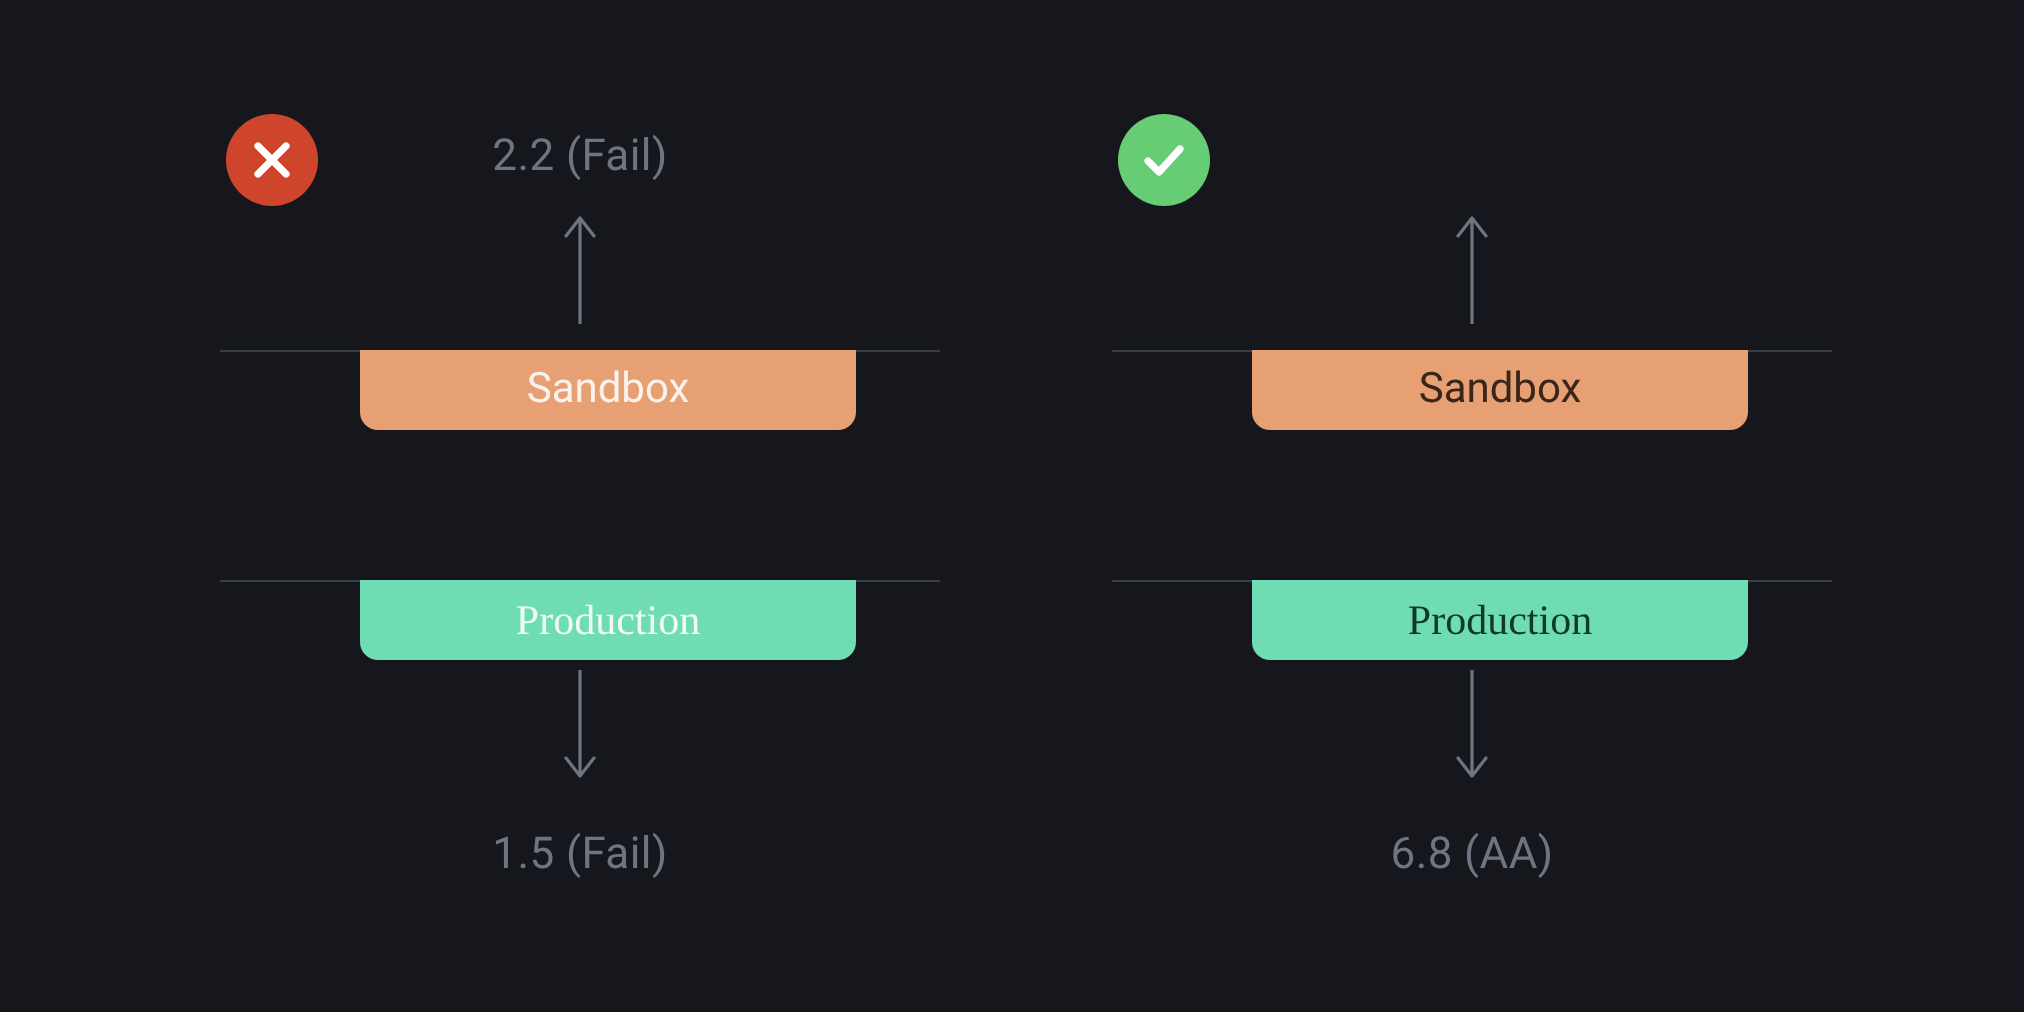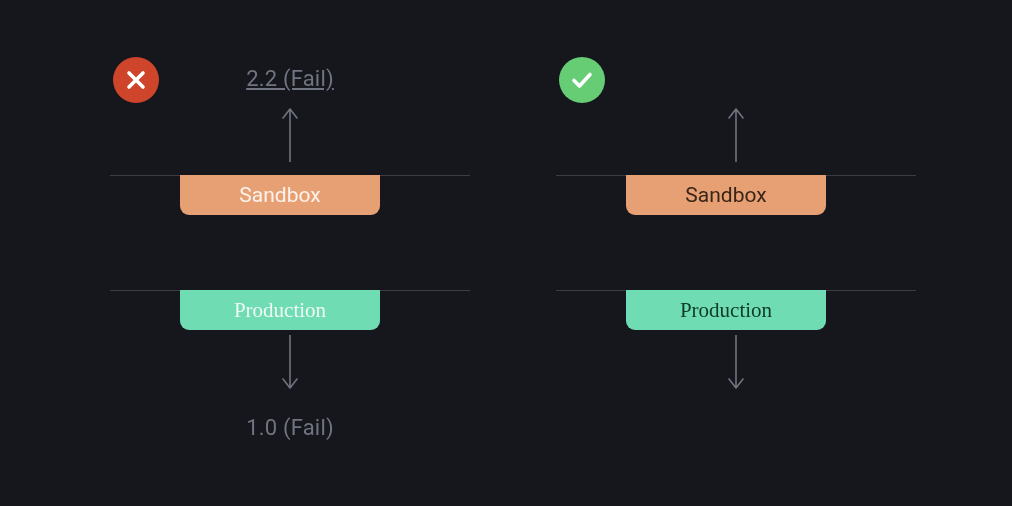--- a/index.html
+++ b/index.html
@@ -31,21 +31,21 @@
   .badge-fail { background: #cf452b; }
   .badge-pass { background: #66cd75; }
   .score {
     position: absolute;
     font-size: 22px;
     color: #6f7480;
     letter-spacing: 0.2px;
     width: 200px;
     text-align: center;
   }
-  .score.top { top: 66px; left: 120px; text-decoration: underline; }
+  .score.top { top: 66px; left: 120px; }
   .score.bottom { top: 415px; left: 120px; }
   .arrow {
     position: absolute;
     left: 208px;
     width: 24px;
     display: flex;
     align-items: center;
     justify-content: center;
   }
   .arrow.up { top: 106px; height: 56px; }
@@ -63,21 +63,21 @@
     top: 0;
     left: 0;
     right: 0;
     height: 1px;
     background: #3a3d44;
   }
   .tab {
     position: absolute;
     top: 0;
     left: 70px;
-    width: 200px;
+    width: 248px;
     height: 40px;
     border-radius: 0 0 9px 9px;
     font-size: 21px;
     display: flex;
     align-items: center;
     justify-content: center;
     font-weight: 400;
   }
   .tab.sandbox-left { background: #e7a074; color: #fcf2eb; }
   .tab.sandbox-right { background: #e7a074; color: #3a2618; }
@@ -116,21 +116,21 @@
       <span>Production</span>
     </div>
   </div>
 
   <div class="arrow down">
     <svg width="20" height="56" viewBox="0 0 20 56">
       <path d="M10 0 L10 52 M3 44 L10 53 L17 44" stroke="#6f7480" stroke-width="1.6" fill="none" stroke-linecap="round" stroke-linejoin="round"></path>
     </svg>
   </div>
 
-  <div class="score bottom">1.0 (Fail)</div>
+  <div class="score bottom">1.5 (Fail)</div>
 
 </div>
 
 <div class="panel right">
 
   <div class="badge-icon badge-pass">
     <svg width="26" height="26" viewBox="0 0 26 26">
       <path d="M5 13.5 L10.5 19 L21 7.5" stroke="#ffffff" stroke-width="3.6" stroke-linecap="round" stroke-linejoin="round" fill="none"></path>
     </svg>
   </div>
@@ -155,14 +155,15 @@
       <span>Production</span>
     </div>
   </div>
 
   <div class="arrow down">
     <svg width="20" height="56" viewBox="0 0 20 56">
       <path d="M10 0 L10 52 M3 44 L10 53 L17 44" stroke="#6f7480" stroke-width="1.6" fill="none" stroke-linecap="round" stroke-linejoin="round"></path>
     </svg>
   </div>
 
+  <div class="score bottom">6.8 (AA)</div>
 
 </div>
 
 </body></html>

